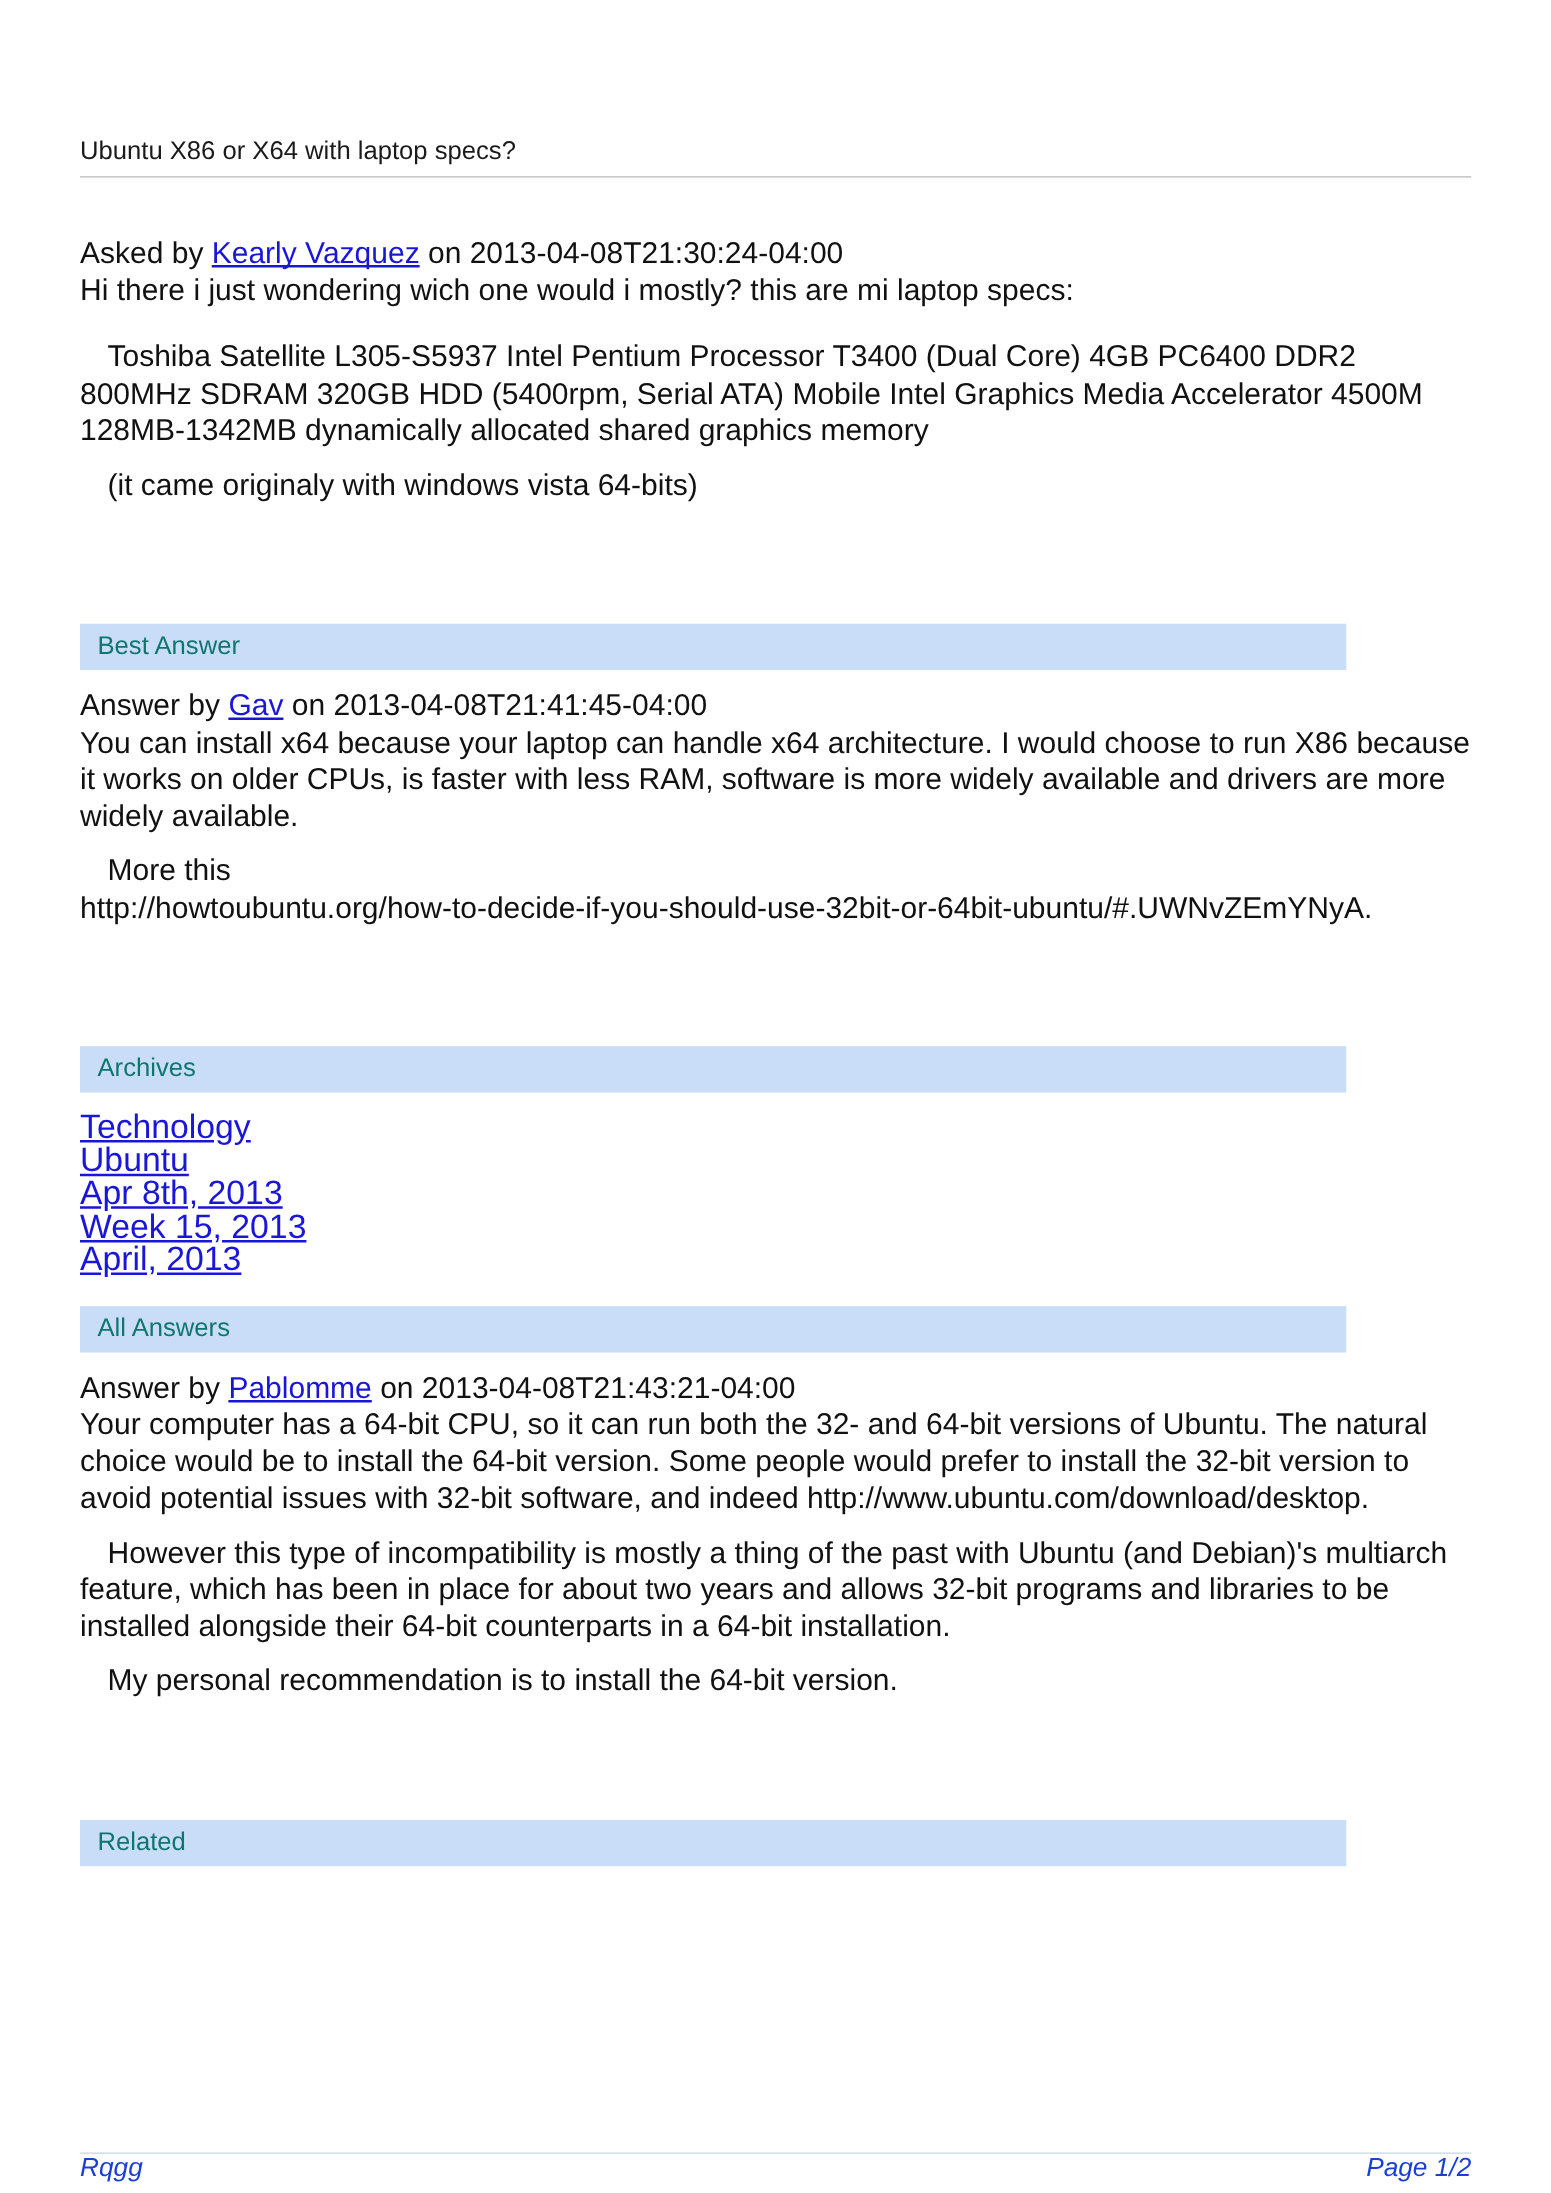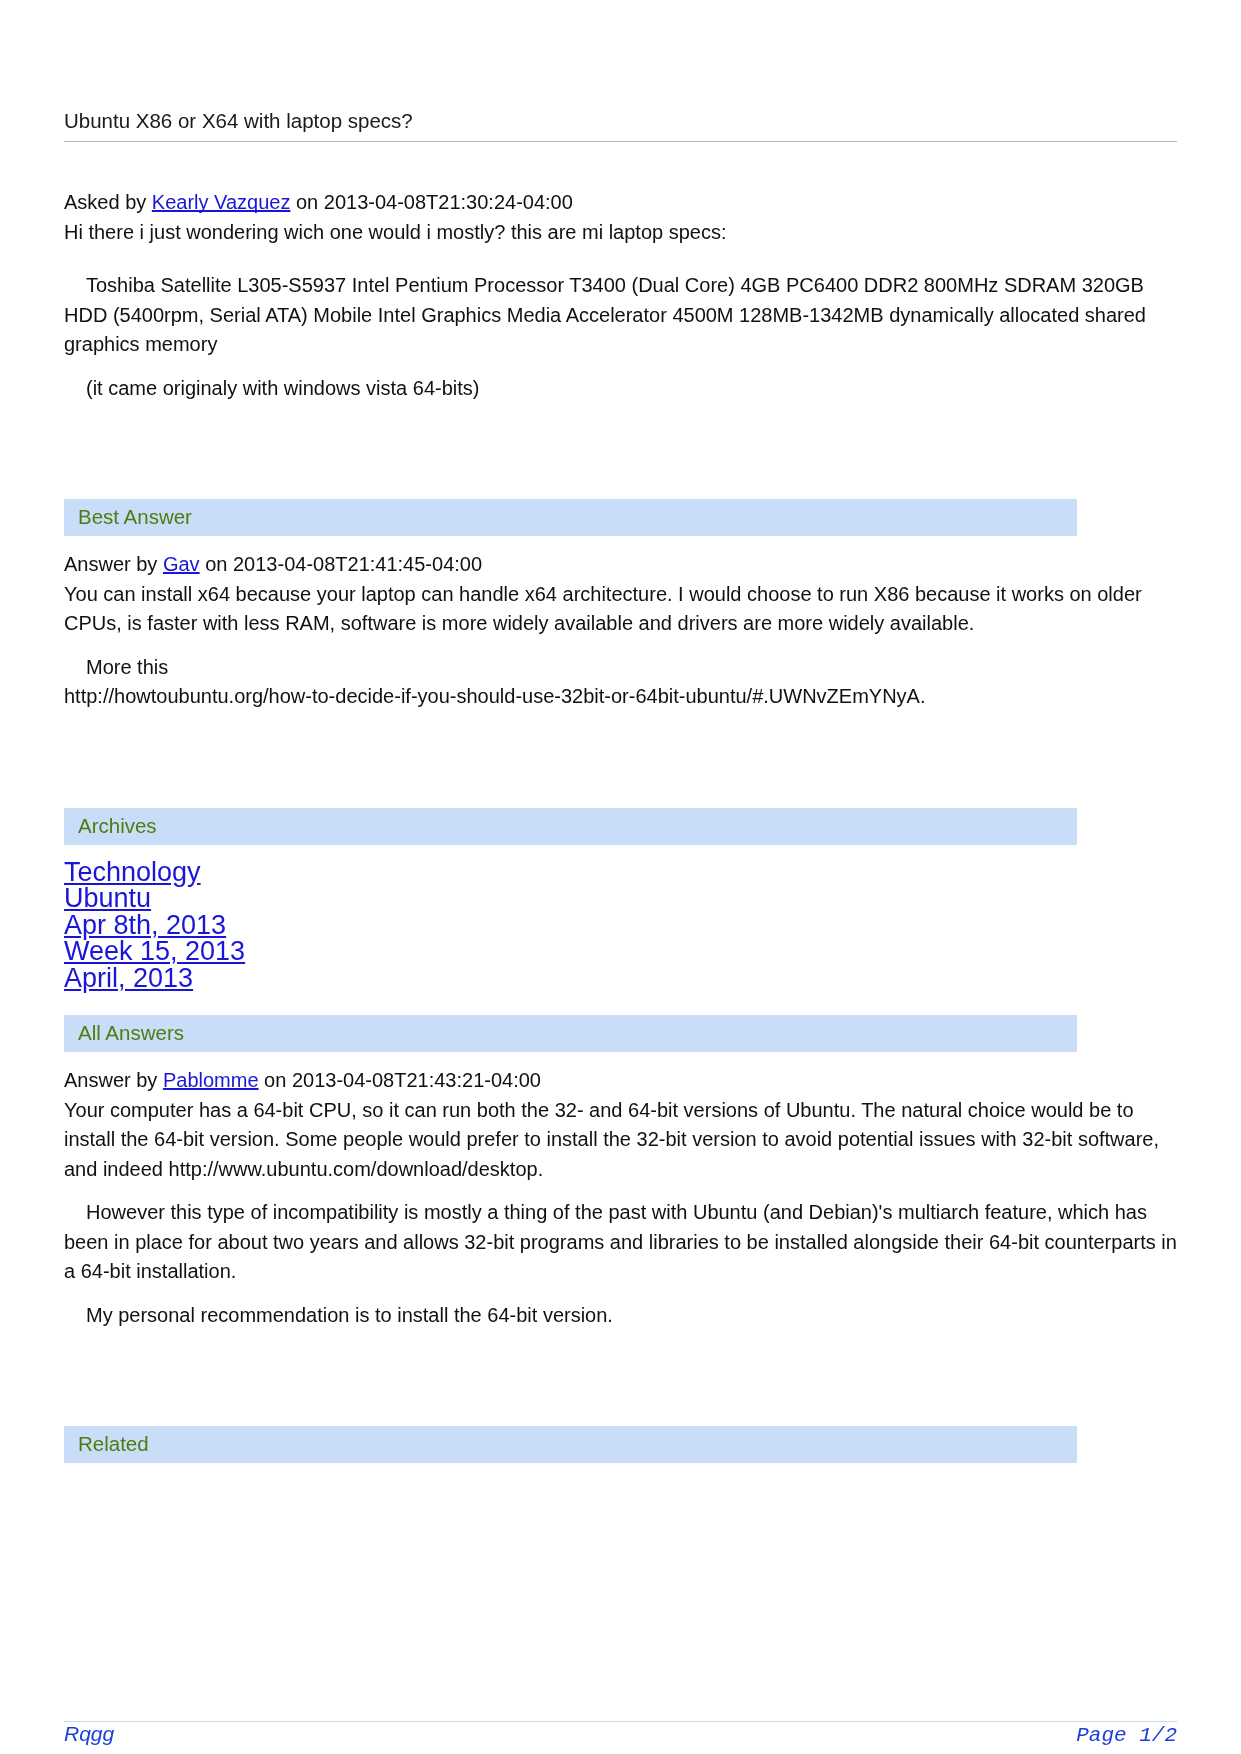--- a/index.html
+++ b/index.html
@@ -31,21 +31,21 @@
     line-height: 28px;
     color: #1a1a1a;
     padding-bottom: 6px;
     border-bottom: 1px solid #b9b9b9;
     margin-bottom: 0;
     white-space: nowrap;
   }
 
   
   .para {
-    font-size: 20px;
+    font-size: 24px;
     line-height: 29.5px;
     color: #111111;
     white-space: pre-wrap;
   }
   .indent {
     text-indent: 22px;
   }
   .gap-xs { height: 14px; }
   .gap-s  { height: 24px; }
   .gap-m  { height: 46px; }
@@ -63,42 +63,42 @@
     color: #1a16d8;
     text-decoration: underline;
     width: fit-content;
   }
 
   
   .section-bar {
     background: #c9dcf8;
     font-size: 20.5px;
     line-height: 24px;
-    color: #4d7c0f;
+    color: #0f766e;
     padding: 6px 0 7px 14px;
     box-sizing: border-box;
     width: 1013px;
   }
 
   
   .footer {
     position: absolute;
     left: 64px;
     right: 64px;
     bottom: 52px;
     border-top: 1px solid #c5d8ea;
     display: flex;
     justify-content: space-between;
     align-items: baseline;
     font-style: italic;
     font-size: 21px;
     color: #1a3fd8;
   }
   .footer-left  { text-align: left; }
-  .footer-right { text-align: left; font-family: Liberation Mono, monospace; }
+  .footer-right { text-align: left; }
 </style>
 </head>
 <body>
 
 <div class="page">
 
   <div class="doc-title">Ubuntu X86 or X64 with laptop specs?</div>
 
   <div class="gap-m"></div>
 

